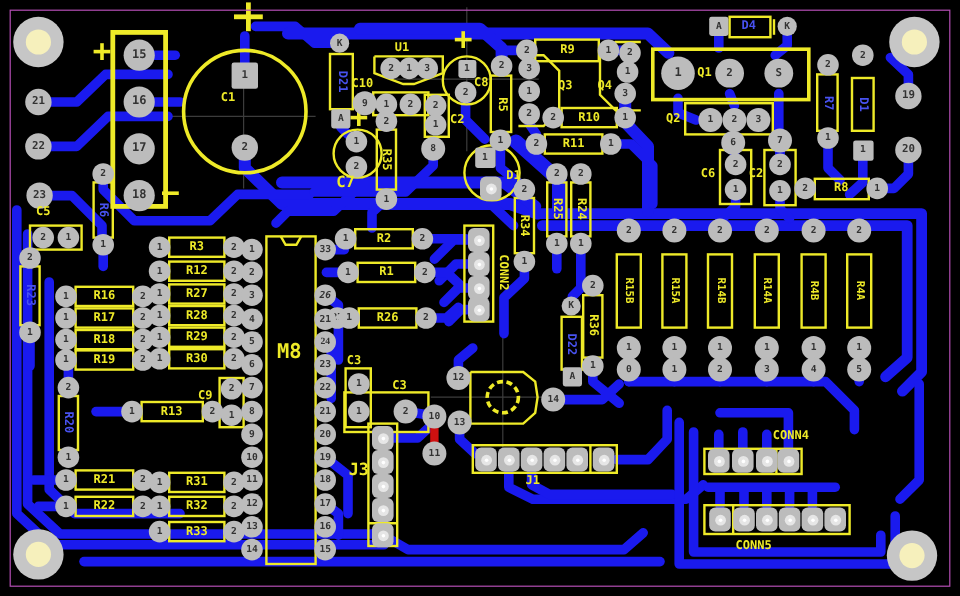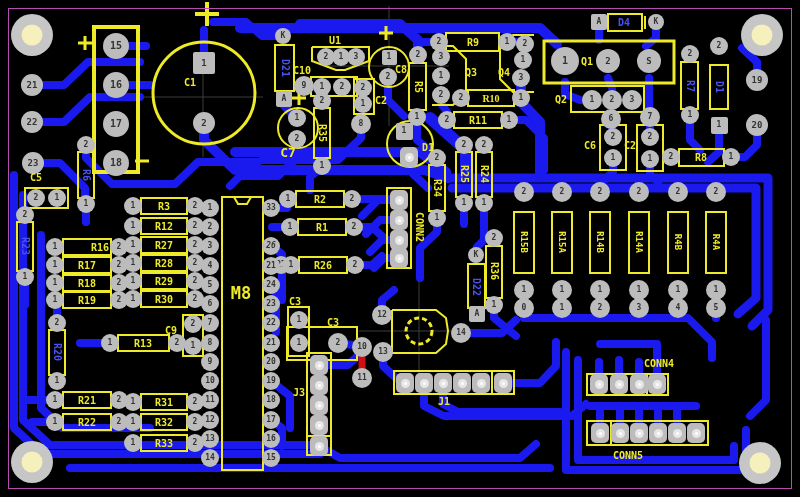--- a/index.html
+++ b/index.html
@@ -417,21 +417,21 @@
     </div>
     <div class="pad" style="left: 201px; top: 257px; width: 18px; height: 18px; font-size: 8px;">
       <span>4</span>
     </div>
     <div class="pad" style="left: 262px; top: 257px; width: 18px; height: 18px; font-size: 8px;">
       <span>21</span>
     </div>
     <div class="pad" style="left: 201px; top: 276px; width: 18px; height: 18px; font-size: 8px;">
       <span>5</span>
     </div>
-    <div class="pad" style="left: 262px; top: 276px; width: 18px; height: 18px; font-size: 8px;">
+    <div class="pad" style="left: 262px; top: 276px; width: 18px; height: 18px; font-size: 8px; font-family: Liberation Serif, serif;">
       <span>24</span>
     </div>
     <div class="pad" style="left: 201px; top: 295px; width: 18px; height: 18px; font-size: 8px;">
       <span>6</span>
     </div>
     <div class="pad" style="left: 262px; top: 295px; width: 18px; height: 18px; font-size: 8px;">
       <span>23</span>
     </div>
     <div class="pad" style="left: 201px; top: 314px; width: 18px; height: 18px; font-size: 8px;">
       <span>7</span>
@@ -906,21 +906,21 @@
       <span>4</span>
     </div>
     <div class="pad" style="left: 706px; top: 298px; width: 20px; height: 20px; font-size: 8px;">
       <span>5</span>
     </div>
     <div class="silk" style="left: 190px; top: 82px; font-size: 10px; color: rgb(238, 234, 40);">C1</div>
     <div class="silk" style="left: 36px; top: 177px; font-size: 10px; color: rgb(238, 234, 40);">C5</div>
     <div class="silk v" style="left: 86px; top: 175px; font-size: 10px; color: rgb(72, 82, 240);">R6</div>
     <div class="silk v" style="left: 25px; top: 246px; font-size: 10px; color: rgb(72, 82, 240);">R23</div>
     <div class="silk v" style="left: 57px; top: 352px; font-size: 10px; color: rgb(72, 82, 240);">R20</div>
-    <div class="silk" style="left: 100px; top: 247px; font-size: 10px; color: rgb(238, 234, 40);">R16</div>
+    <div class="silk" style="left: 87px; top: 247px; font-size: 10px; color: rgb(238, 234, 40);">R16</div>
     <div class="silk" style="left: 87px; top: 265px; font-size: 10px; color: rgb(238, 234, 40);">R17</div>
     <div class="silk" style="left: 87px; top: 283px; font-size: 10px; color: rgb(238, 234, 40);">R18</div>
     <div class="silk" style="left: 87px; top: 300px; font-size: 10px; color: rgb(238, 234, 40);">R19</div>
     <div class="silk" style="left: 87px; top: 400px; font-size: 10px; color: rgb(238, 234, 40);">R21</div>
     <div class="silk" style="left: 87px; top: 422px; font-size: 10px; color: rgb(238, 234, 40);">R22</div>
     <div class="silk" style="left: 164px; top: 206px; font-size: 10px; color: rgb(238, 234, 40);">R3</div>
     <div class="silk" style="left: 164px; top: 226px; font-size: 10px; color: rgb(238, 234, 40);">R12</div>
     <div class="silk" style="left: 164px; top: 245px; font-size: 10px; color: rgb(238, 234, 40);">R27</div>
     <div class="silk" style="left: 164px; top: 263px; font-size: 10px; color: rgb(238, 234, 40);">R28</div>
     <div class="silk" style="left: 164px; top: 281px; font-size: 10px; color: rgb(238, 234, 40);">R29</div>
@@ -930,40 +930,40 @@
     <div class="silk" style="left: 164px; top: 443px; font-size: 10px; color: rgb(238, 234, 40);">R33</div>
     <div class="silk" style="left: 143px; top: 343px; font-size: 10px; color: rgb(238, 234, 40);">R13</div>
     <div class="silk" style="left: 171px; top: 330px; font-size: 10px; color: rgb(238, 234, 40);">C9</div>
     <div class="silk" style="left: 241px; top: 293px; font-size: 17px; color: rgb(238, 234, 40);">M8</div>
     <div class="silk" style="left: 320px; top: 199px; font-size: 10px; color: rgb(238, 234, 40);">R2</div>
     <div class="silk" style="left: 322px; top: 227px; font-size: 10px; color: rgb(238, 234, 40);">R1</div>
     <div class="silk" style="left: 323px; top: 265px; font-size: 10px; color: rgb(238, 234, 40);">R26</div>
     <div class="silk v" style="left: 419px; top: 227px; font-size: 10px; color: rgb(238, 234, 40);">CONN2</div>
     <div class="silk" style="left: 295px; top: 301px; font-size: 10px; color: rgb(238, 234, 40);">C3</div>
     <div class="silk" style="left: 333px; top: 322px; font-size: 10px; color: rgb(238, 234, 40);">C3</div>
-    <div class="silk" style="left: 299px; top: 392px; font-size: 10px; color: rgb(238, 234, 40);">J3</div>
+    <div class="silk" style="left: 299px; top: 392px; font-size: 14px; color: rgb(238, 234, 40);">J3</div>
     <div class="silk" style="left: 444px; top: 401px; font-size: 10px; color: rgb(238, 234, 40);">J1</div>
     <div class="silk" style="left: 428px; top: 147px; font-size: 10px; color: rgb(238, 234, 40);">D1</div>
     <div class="silk v" style="left: 437px; top: 188px; font-size: 10px; color: rgb(238, 234, 40);">R34</div>
     <div class="silk v" style="left: 464px; top: 174px; font-size: 10px; color: rgb(238, 234, 40);">R25</div>
     <div class="silk v" style="left: 484px; top: 174px; font-size: 10px; color: rgb(238, 234, 40);">R24</div>
     <div class="silk v" style="left: 494px; top: 271px; font-size: 10px; color: rgb(238, 234, 40);">R36</div>
     <div class="silk v" style="left: 476px; top: 287px; font-size: 10px; color: rgb(72, 82, 240);">D22</div>
     <div class="silk v" style="left: 285px; top: 68px; font-size: 10px; color: rgb(72, 82, 240);">D21</div>
     <div class="silk" style="left: 288px; top: 152px; font-size: 13px; color: rgb(238, 234, 40);">C7</div>
     <div class="silk" style="left: 302px; top: 70px; font-size: 10px; color: rgb(238, 234, 40);">C10</div>
     <div class="silk" style="left: 335px; top: 40px; font-size: 10px; color: rgb(238, 234, 40);">U1</div>
     <div class="silk" style="left: 401px; top: 69px; font-size: 10px; color: rgb(238, 234, 40);">C8</div>
     <div class="silk" style="left: 381px; top: 100px; font-size: 10px; color: rgb(238, 234, 40);">C2</div>
     <div class="silk v" style="left: 418px; top: 87px; font-size: 10px; color: rgb(238, 234, 40);">R5</div>
     <div class="silk v" style="left: 322px; top: 133px; font-size: 10px; color: rgb(238, 234, 40);">R35</div>
     <div class="silk" style="left: 473px; top: 42px; font-size: 10px; color: rgb(238, 234, 40);">R9</div>
     <div class="silk" style="left: 471px; top: 72px; font-size: 10px; color: rgb(238, 234, 40);">Q3</div>
     <div class="silk" style="left: 504px; top: 72px; font-size: 10px; color: rgb(238, 234, 40);">Q4</div>
-    <div class="silk" style="left: 491px; top: 98px; font-size: 10px; color: rgb(238, 234, 40); font-family: Liberation Serif, serif;">R10</div>
+    <div class="silk" style="left: 491px; top: 98px; font-size: 10px; color: rgb(238, 234, 40);">R10</div>
     <div class="silk" style="left: 478px; top: 120px; font-size: 10px; color: rgb(238, 234, 40);">R11</div>
     <div class="silk" style="left: 561px; top: 99px; font-size: 10px; color: rgb(238, 234, 40);">Q2</div>
     <div class="silk" style="left: 590px; top: 145px; font-size: 10px; color: rgb(238, 234, 40);">C6</div>
     <div class="silk" style="left: 630px; top: 145px; font-size: 10px; color: rgb(238, 234, 40);">C2</div>
     <div class="silk" style="left: 701px; top: 157px; font-size: 10px; color: rgb(238, 234, 40);">R8</div>
     <div class="silk" style="left: 587px; top: 61px; font-size: 10px; color: rgb(238, 234, 40);">Q1</div>
     <div class="silk" style="left: 624px; top: 22px; font-size: 10px; color: rgb(72, 82, 240);">D4</div>
     <div class="silk v" style="left: 690px; top: 86px; font-size: 10px; color: rgb(72, 82, 240);">R7</div>
     <div class="silk v" style="left: 719px; top: 87px; font-size: 10px; color: rgb(72, 82, 240);">D1</div>
     <div class="silk v" style="left: 524px; top: 242px; font-size: 9px; color: rgb(238, 234, 40);">R15B</div>

